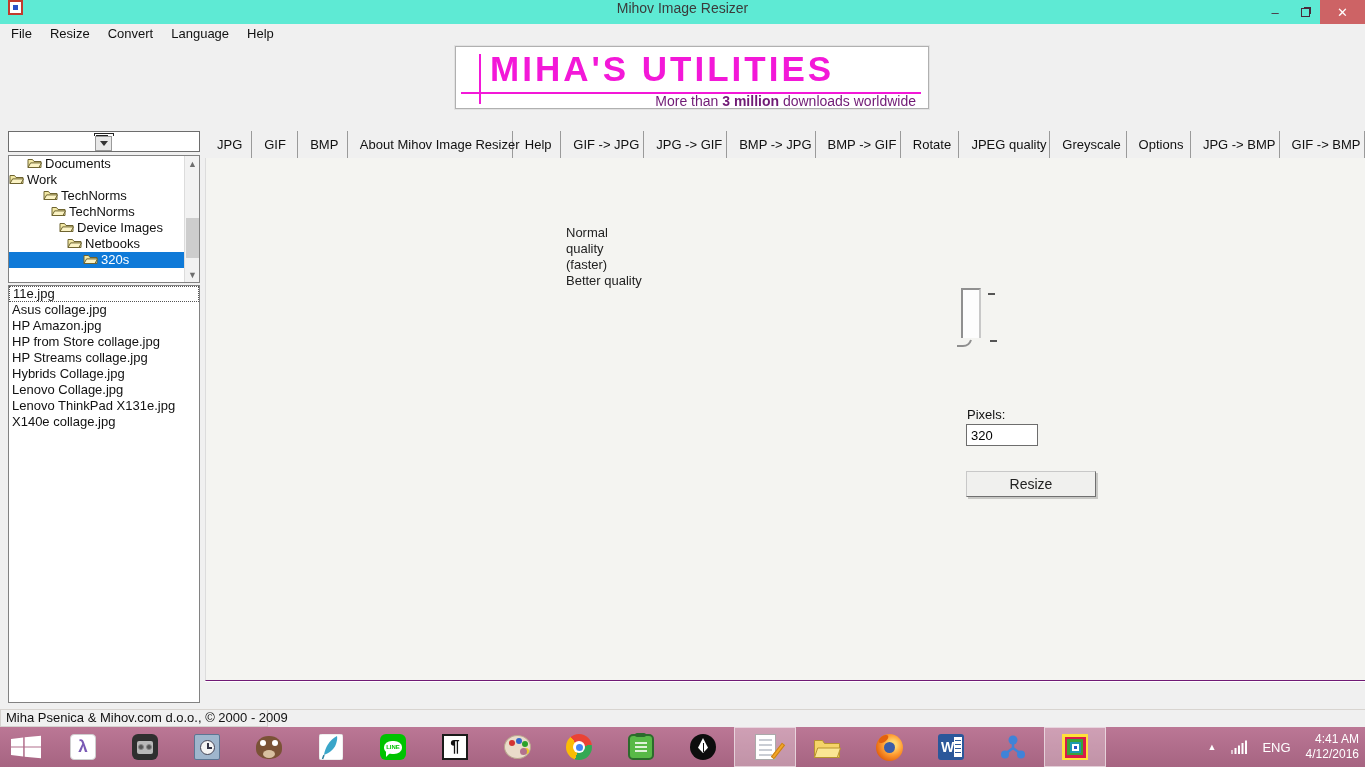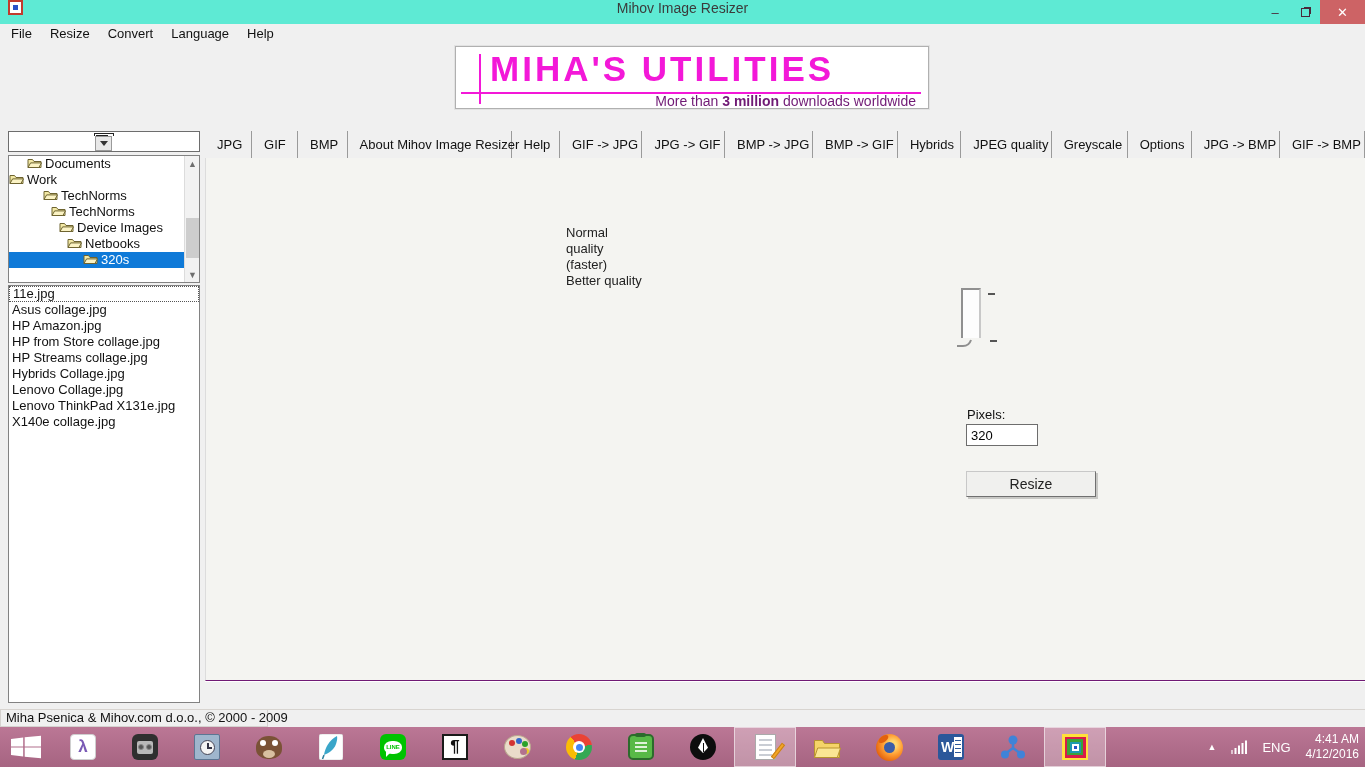--- a/index.html
+++ b/index.html
@@ -201,21 +201,21 @@
 <div id="tabstrip">
     <div class="tab">JPG</div>
     <div class="tab">GIF</div>
     <div class="tab">BMP</div>
     <div class="tab">About Mihov Image Resizer</div>
     <div class="tab">Help</div>
     <div class="tab">GIF -&gt; JPG</div>
     <div class="tab">JPG -&gt; GIF</div>
     <div class="tab">BMP -&gt; JPG</div>
     <div class="tab">BMP -&gt; GIF</div>
-    <div class="tab">Hybrids</div>
+    <div class="tab">Rotate</div>
     <div class="tab">JPEG quality</div>
     <div class="tab">Greyscale</div>
     <div class="tab">Options</div>
     <div class="tab">JPG -&gt; BMP</div>
     <div class="tab">GIF -&gt; BMP</div>
   </div>
 
 <div id="mainpanel">
   <div id="quality-block">
       <div>Normal</div>

